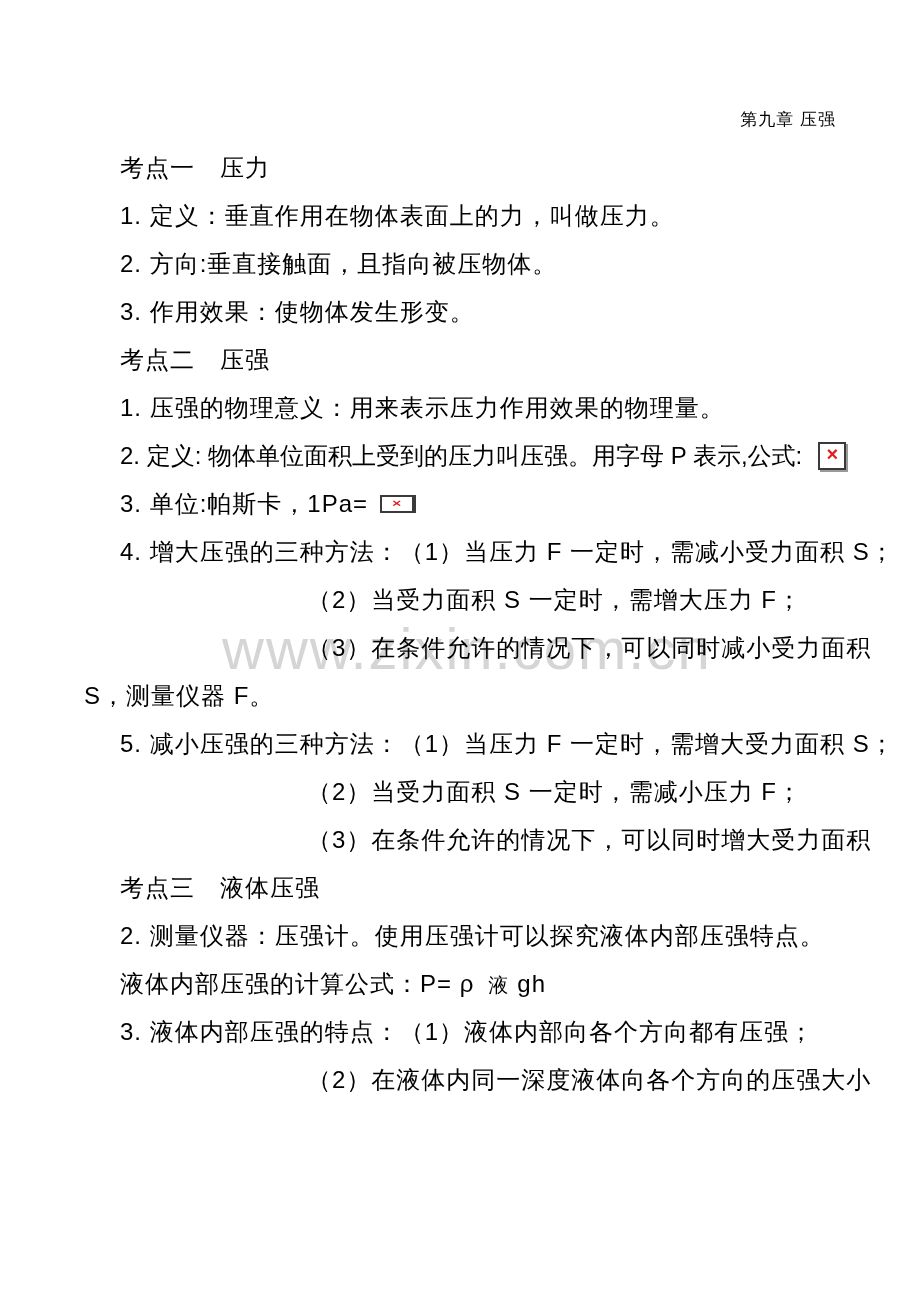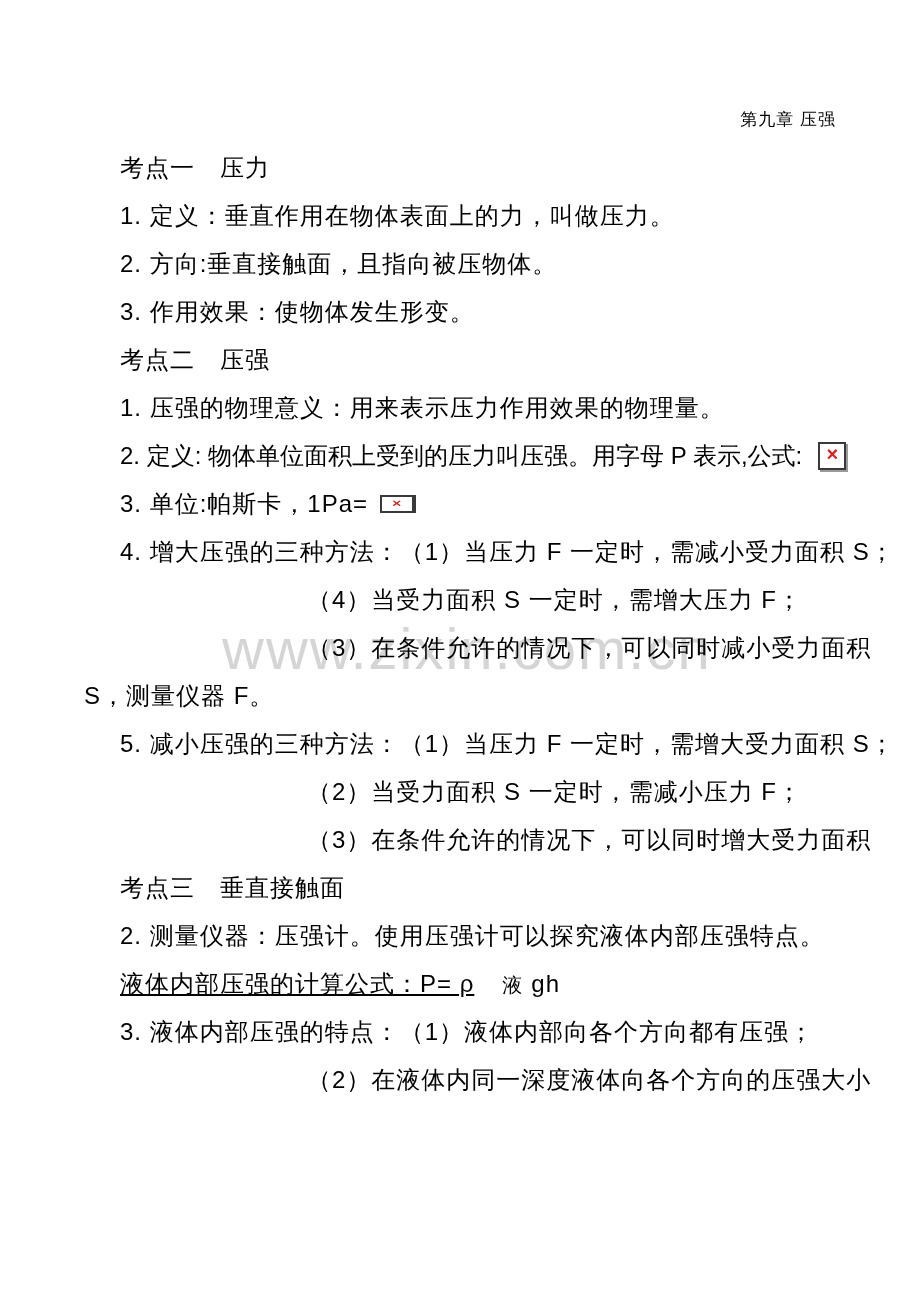--- a/index.html
+++ b/index.html
@@ -85,21 +85,21 @@
   }
   .img-box.wide .x-mark {
     font-size: 16px;
     transform: scaleY(0.7);
     top: -1px;
   }
   .sub {
     font-size: 20px;
     margin: 0 8px 0 12px;
   }
-  .pspace { margin-right: 16px; text-decoration: underline; }
+  .pspace { margin-right: 2px; }
 </style>
 </head>
 <body>
 
 <div class="page">
 
   <div class="watermark">www.zixin.com.cn</div>
 
   <main class="content">
 
@@ -117,29 +117,29 @@
 
     <p class="line indent-1 tight">
       <span>2. 定义: 物体单位面积上受到的压力叫压强。用字母 P 表示,公式:</span><span class="img-box square"><span class="x-mark">×</span></span>
     </p>
 
     <p class="line indent-1">
       <span>3. 单位:帕斯卡，1Pa=</span><span class="img-box wide"><span class="x-mark">×</span></span>
     </p>
 
     <p class="line indent-1">4. 增大压强的三种方法：（1）当压力 F 一定时，需减小受力面积 S；</p>
-    <p class="line indent-big">（4）当受力面积 S 一定时，需增大压力 F；</p>
+    <p class="line indent-big">（2）当受力面积 S 一定时，需增大压力 F；</p>
     <p class="line indent-big">（3）在条件允许的情况下，可以同时减小受力面积</p>
     <p class="line">S，测量仪器 F。</p>
 
     <p class="line indent-1">5. 减小压强的三种方法：（1）当压力 F 一定时，需增大受力面积 S；</p>
     <p class="line indent-big">（2）当受力面积 S 一定时，需减小压力 F；</p>
     <p class="line indent-big">（3）在条件允许的情况下，可以同时增大受力面积</p>
 
-    <p class="line indent-1">考点三　垂直接触面</p>
+    <p class="line indent-1">考点三　液体压强</p>
 
     <p class="line indent-1">2. 测量仪器：压强计。使用压强计可以探究液体内部压强特点。</p>
 
     <p class="line indent-1">
       <span class="pspace">液体内部压强的计算公式：P= ρ</span><span class="sub">液</span><span>gh</span>
     </p>
 
     <p class="line indent-1">3. 液体内部压强的特点：（1）液体内部向各个方向都有压强；</p>
     <p class="line indent-big">（2）在液体内同一深度液体向各个方向的压强大小</p>
 

